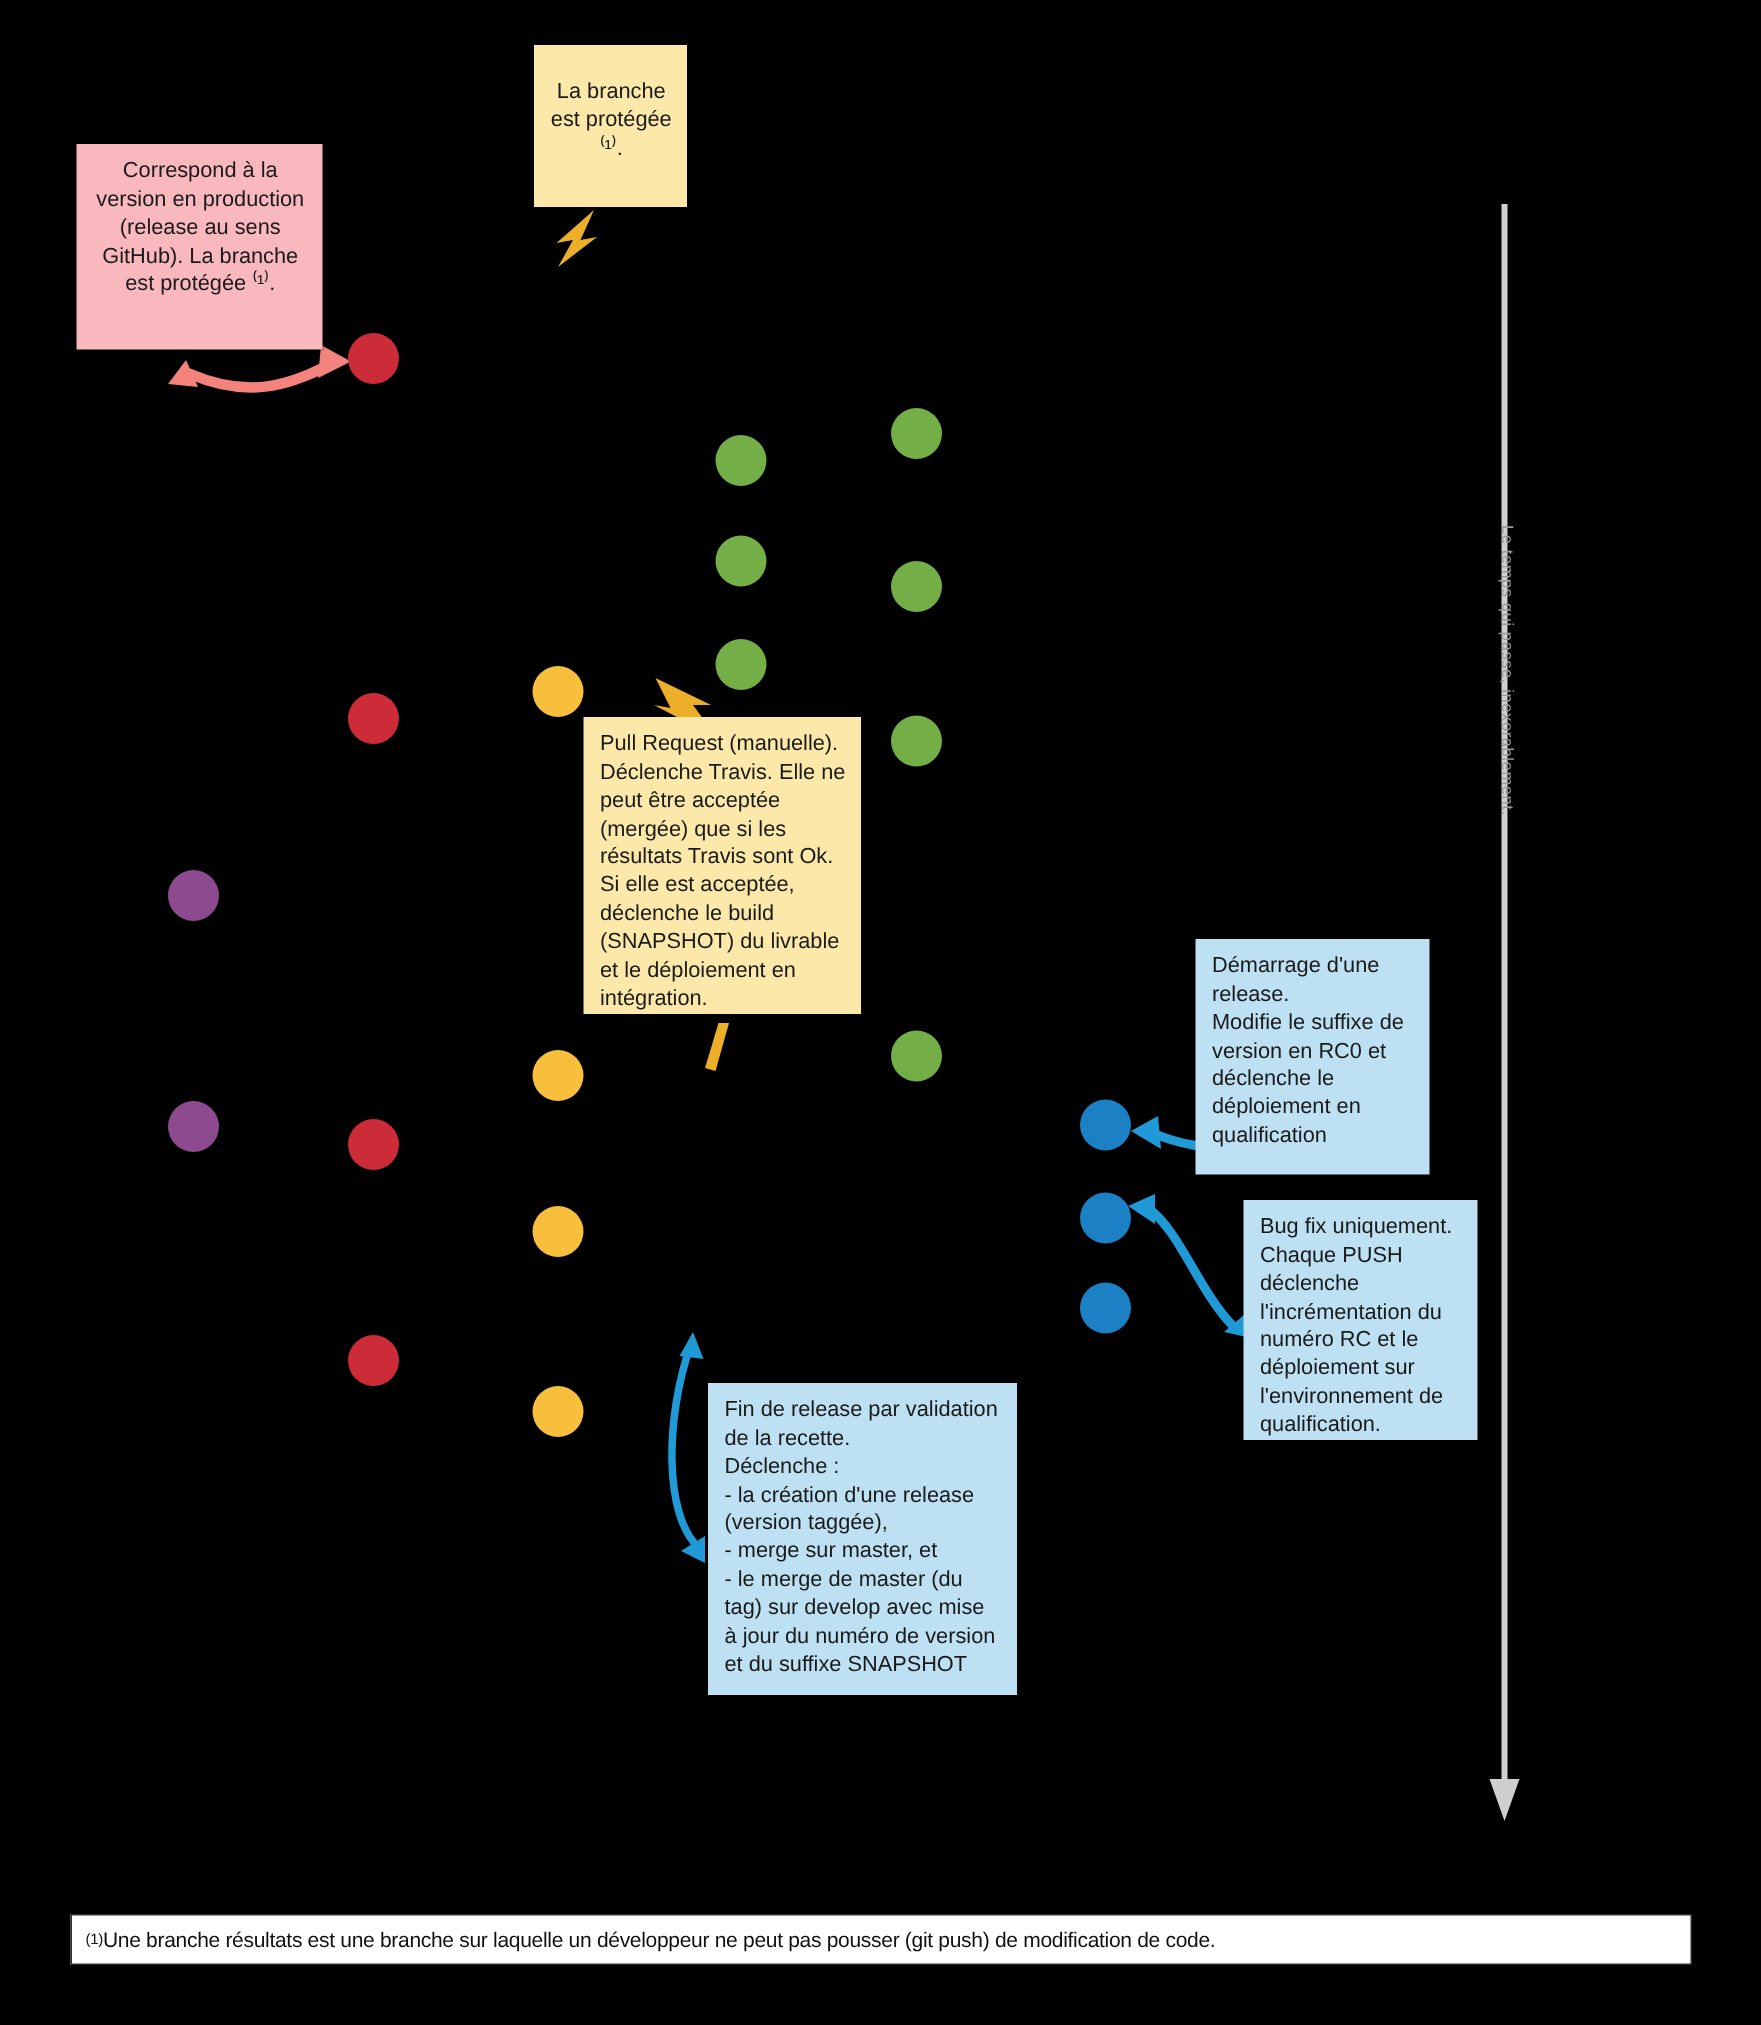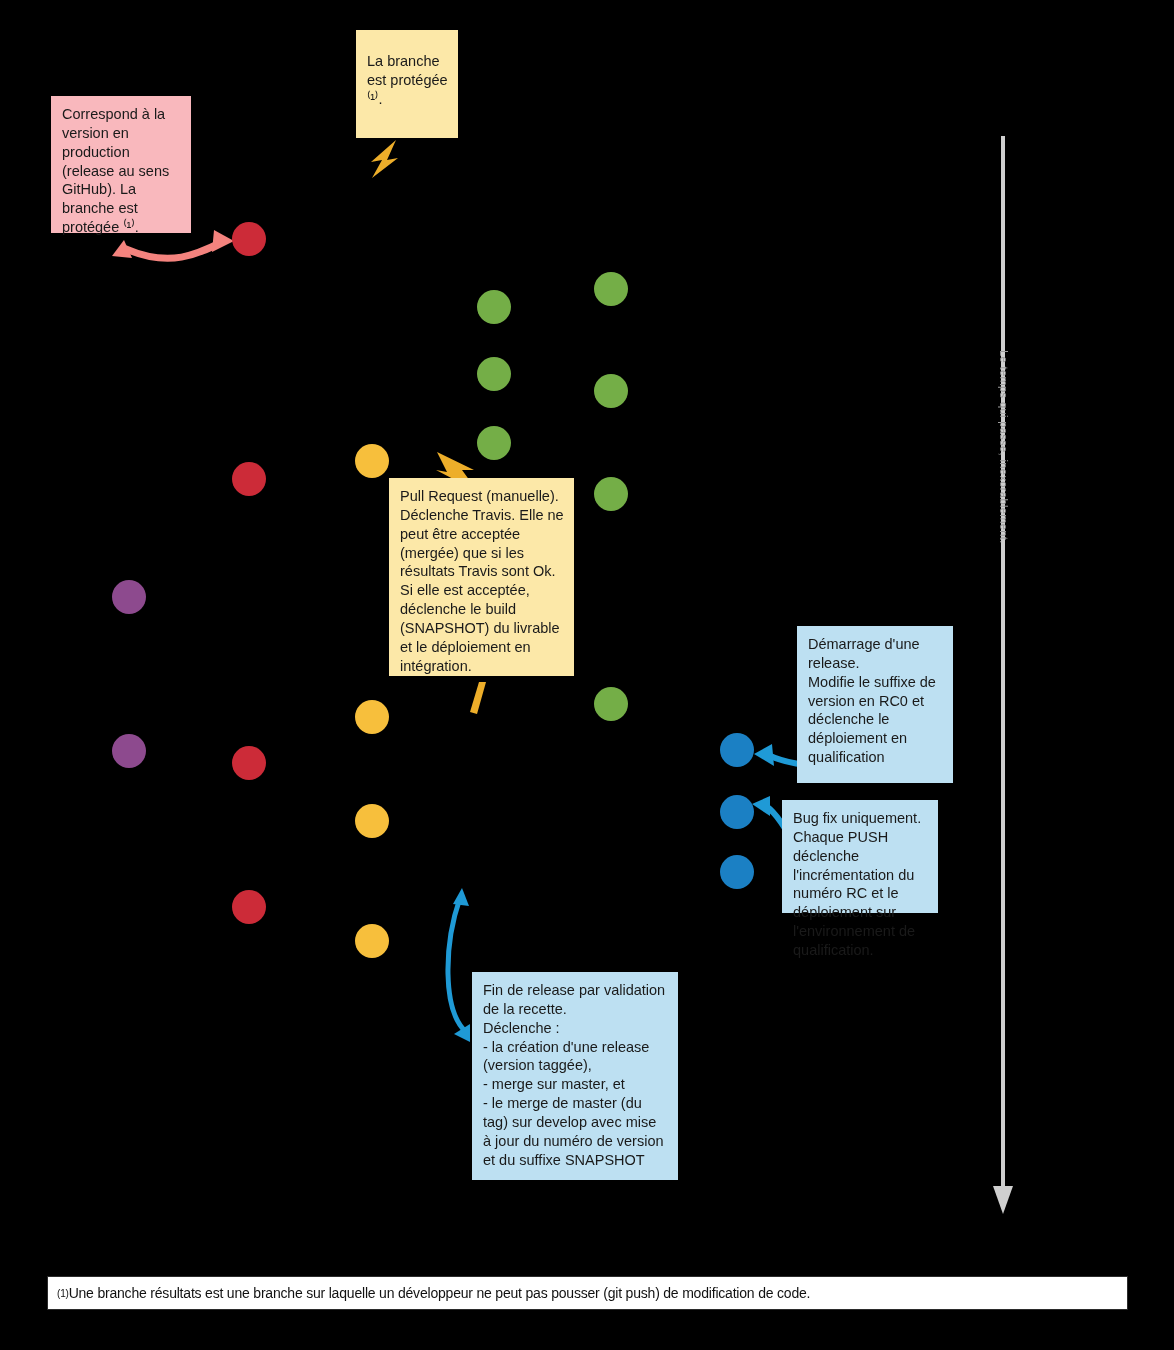--- a/index.html
+++ b/index.html
@@ -25,21 +25,21 @@
     color:#1a1a1a;
     font-size:14.5px;
     line-height:1.30;
     padding:9px 10px 9px 11px;
     white-space:pre-line;
     box-shadow:1px 1px 1px rgba(0,0,0,.35);
   }
   .note.yellow{background:#fce8a8;}
   .note.pink{background:#f9b8bd;}
   .note.blue{background:#bde0f2;}
-  .note.center{text-align:left;}
+  .note.center{text-align:center;}
   .footnote{
     position:absolute;
     left:47px;
     top:1276px;
     width:1081px;
     height:34px;
     background:#ffffff;
     border:1px solid #2b2b2b;
     box-sizing:border-box;
     display:flex;
@@ -135,32 +135,32 @@
   <div class="node" style="left:355px;top:700px;width:34px;height:34px;background:#f7bf3c;"></div>
   <div class="node" style="left:720px;top:733px;width:34px;height:34px;background:#1b80c4;"></div>
   <div class="node" style="left:112px;top:734px;width:34px;height:34px;background:#8d4a8e;"></div>
   <div class="node" style="left:232px;top:746px;width:34px;height:34px;background:#cc2b38;"></div>
   <div class="node" style="left:720px;top:795px;width:34px;height:34px;background:#1b80c4;"></div>
   <div class="node" style="left:355px;top:804px;width:34px;height:34px;background:#f7bf3c;"></div>
   <div class="node" style="left:720px;top:855px;width:34px;height:34px;background:#1b80c4;"></div>
   <div class="node" style="left:232px;top:890px;width:34px;height:34px;background:#cc2b38;"></div>
   <div class="node" style="left:355px;top:924px;width:34px;height:34px;background:#f7bf3c;"></div>
 
-  <div class="note pink center" style="left:51px;top:96px;width:140px;height:137px;">Correspond à la version en production (release au sens GitHub). La branche est protégée ⁽¹⁾.</div>
+  <div class="note pink center" style="left:51px;top:96px;width:164px;height:137px;">Correspond à la version en production (release au sens GitHub). La branche est protégée ⁽¹⁾.</div>
 
   <div class="note yellow center" style="left:356px;top:30px;width:102px;height:108px;padding-top:22px;">La branche est protégée ⁽¹⁾.</div>
 
   <div class="note yellow" style="left:389px;top:478px;width:185px;height:198px;">Pull Request (manuelle). Déclenche Travis. Elle ne peut être acceptée (mergée) que si les résultats Travis sont Ok. Si elle est acceptée, déclenche le build (SNAPSHOT) du livrable et le déploiement en intégration.</div>
 
   <div class="note blue" style="left:797px;top:578px;width:156px;height:157px;margin-top:48px;">Démarrage d'une release.
 Modifie le suffixe de version en RC0 et déclenche le déploiement en qualification</div>
 
-  <div class="note blue" style="left:782px;top:800px;width:156px;height:113px;">Bug fix uniquement. Chaque PUSH déclenche l'incrémentation du numéro RC et le déploiement sur l'environnement de qualification.</div>
+  <div class="note blue" style="left:829px;top:800px;width:156px;height:160px;">Bug fix uniquement. Chaque PUSH déclenche l'incrémentation du numéro RC et le déploiement sur l'environnement de qualification.</div>
 
-  <div class="note blue" style="left:472px;top:972px;width:206px;height:208px;">Fin de release par validation de la recette.
+  <div class="note blue" style="left:472px;top:922px;width:206px;height:208px;">Fin de release par validation de la recette.
 Déclenche :
 - la création d'une release (version taggée),
 - merge sur master, et
 - le merge de master (du tag) sur develop avec mise à jour du numéro de version et du suffixe SNAPSHOT</div>
 
   <div class="footnote">
     <span class="sup">(1)</span>
       <span> Une branche résultats est une branche sur laquelle un développeur ne peut pas pousser (git push) de modification de code.</span>
   </div>
 

